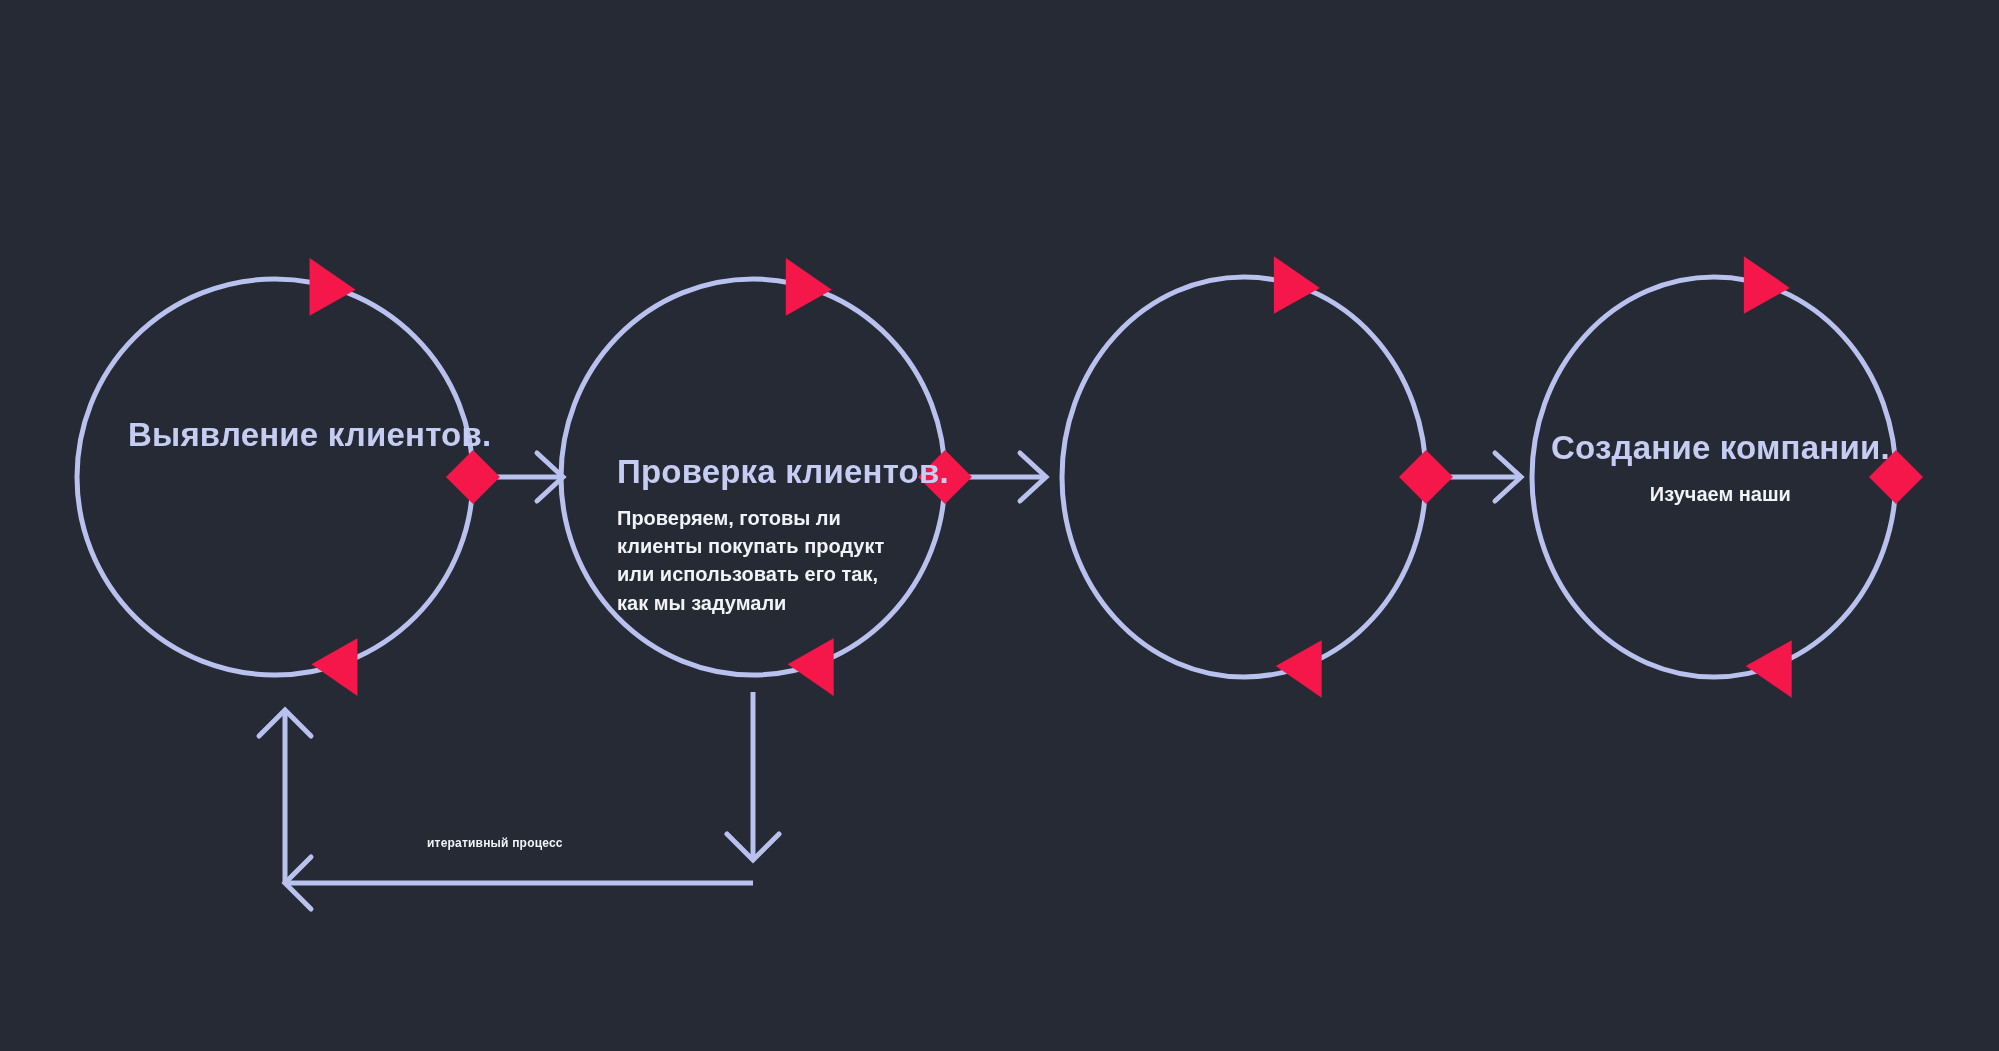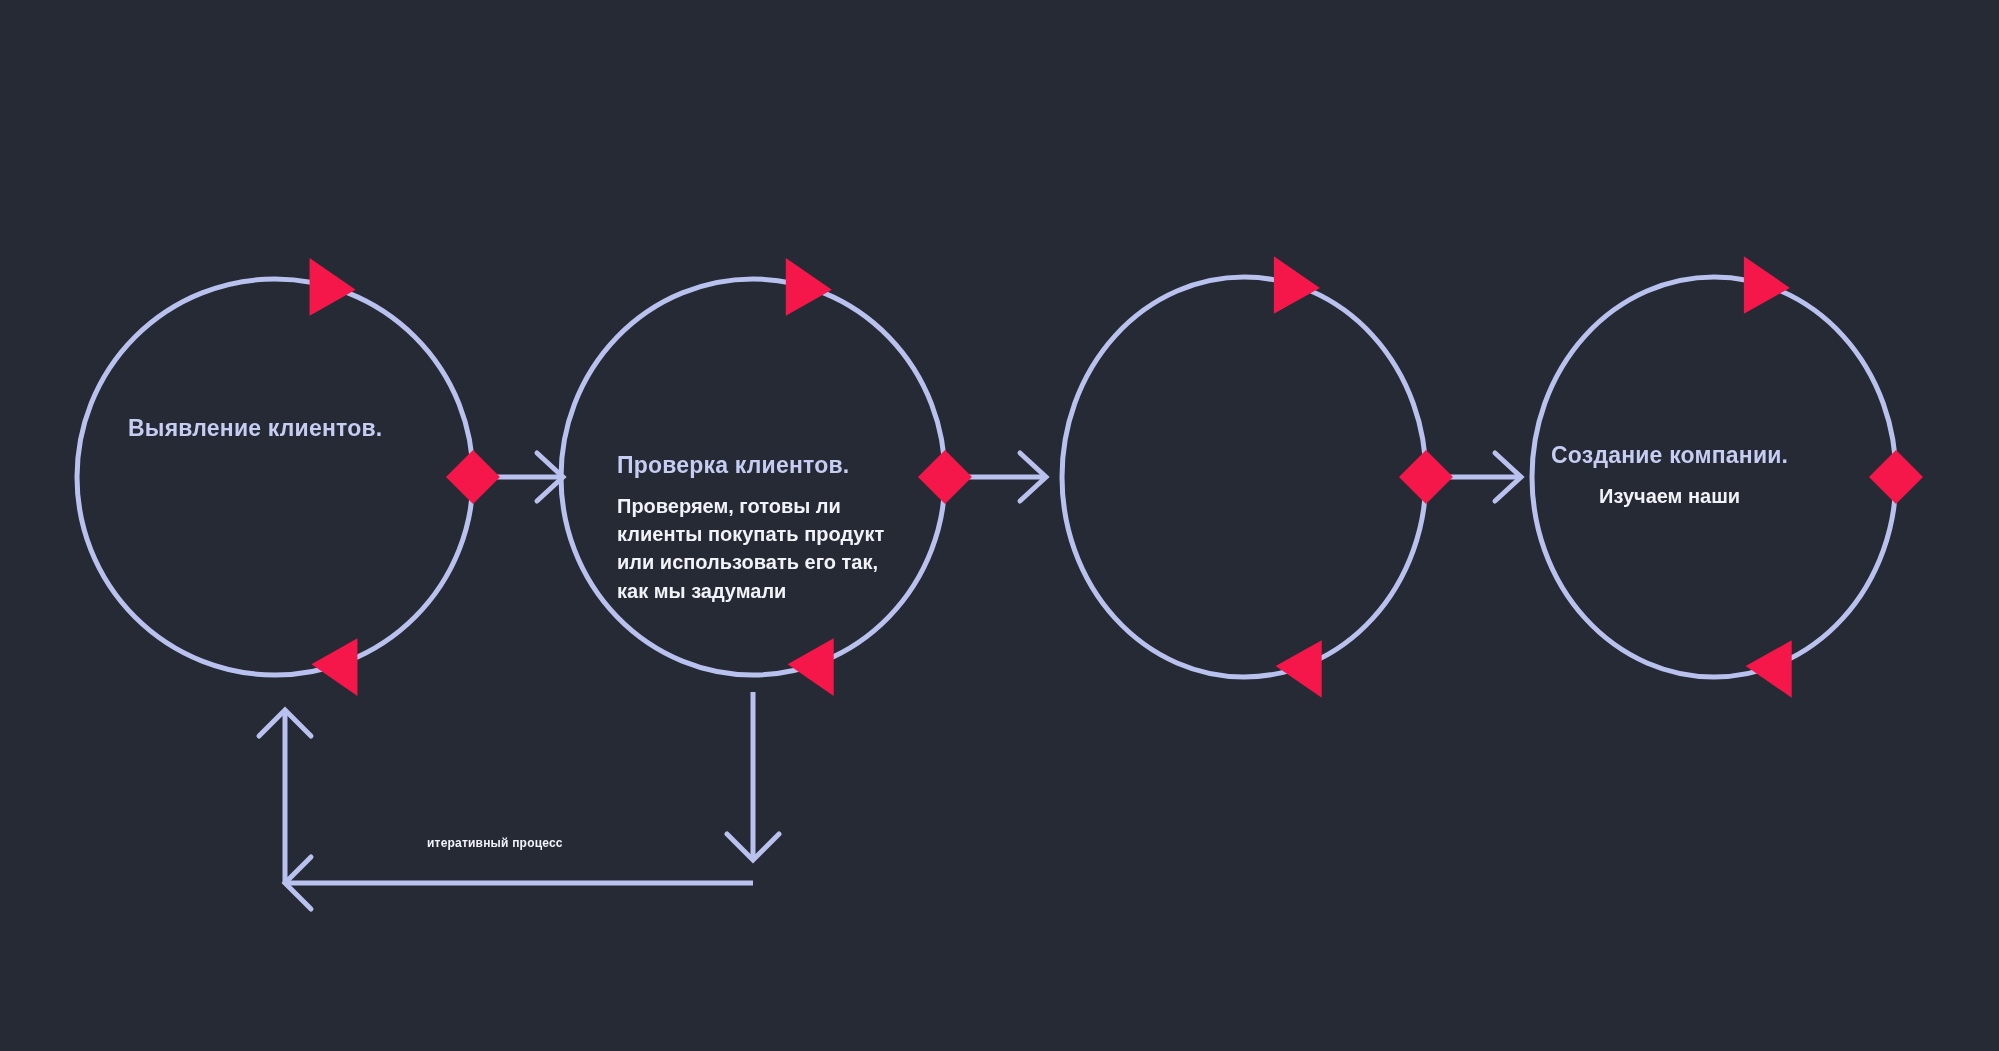--- a/index.html
+++ b/index.html
@@ -24,21 +24,21 @@
     inset: 0;
     width: 1999px;
     height: 1051px;
     display: block;
   }
   .stage-text {
     position: absolute;
     color: #ffffff;
   }
   .stage-title {
-    font-size: 23px;
+    font-size: 33px;
     font-weight: bold;
     color: #c5cdf2;
     letter-spacing: 0.2px;
     line-height: 1.2;
     margin: 0 0 12px 0;
     white-space: nowrap;
   }
   .stage-desc {
     font-size: 20px;
     font-weight: bold;
@@ -117,19 +117,19 @@
   <div class="stage-text" id="text-stage-2" style="left: 617px; top: 415px; margin-top: 37px;">
     <div class="stage-title" style="white-space: pre;">Проверка клиентов.</div>
     <div class="stage-desc" style="white-space: pre;">Проверяем, готовы ли
 клиенты покупать продукт
 или использовать его так,
 как мы задумали</div>
   </div>
 
 
   <div class="stage-text centered" id="text-stage-4" style="left: 1551px; top: 428px;">
-    <div class="stage-title" style="white-space: pre; margin-top: 14px;">Создание компании.</div>
+    <div class="stage-title" style="white-space: pre;">Создание компании.</div>
     <div class="stage-desc" style="white-space: pre;">Изучаем наши</div>
   </div>
 
   <div class="loop-label" id="loop-label" style="left: 427px; top: 836px;">итеративный процесс</div>
 
 </div>
 
 </body></html>

